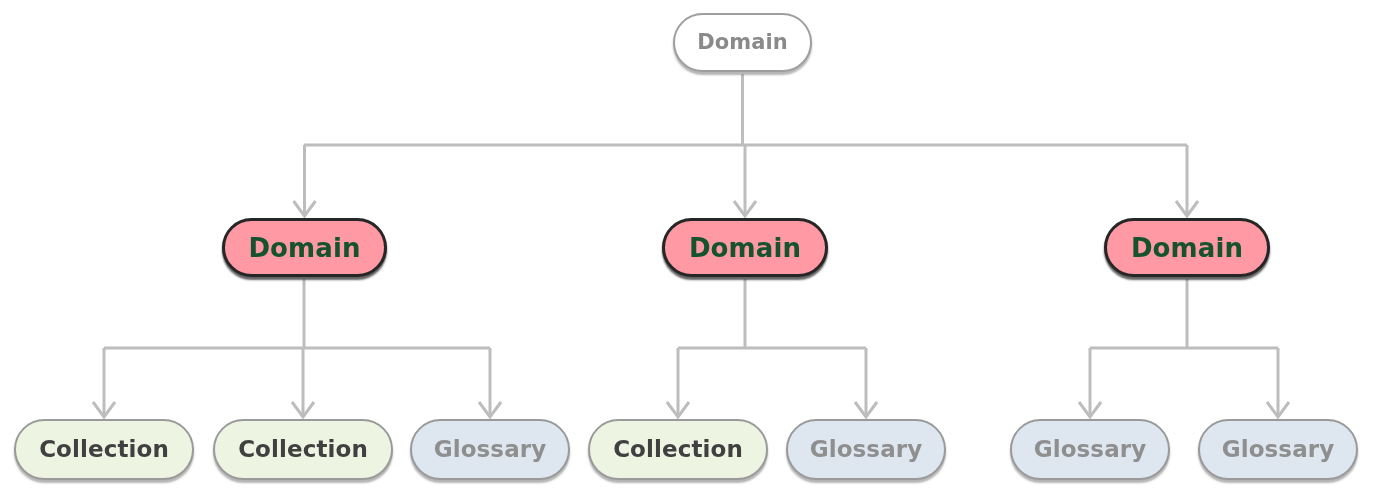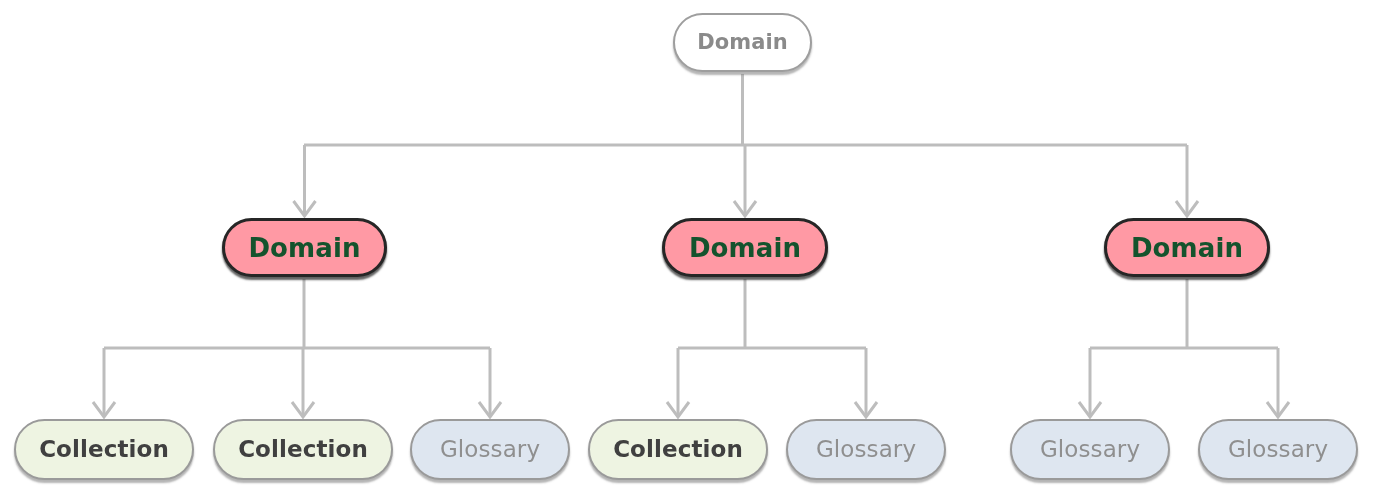--- a/index.html
+++ b/index.html
@@ -75,21 +75,21 @@
   }
   
   .node.glossary {
     background: #dee6f0;
     border: 2.5px solid #9a9a9a;
     box-shadow: 0 3px 2px rgba(130,130,130,0.6);
   }
   .node.glossary .node-label {
     color: #8f8f8f;
     font-size: 23px;
-    font-weight: normal;
+    font-weight: bold;
   }
 </style>
 </head>
 <body>
 
 <div id="diagram-root">
 
   <svg id="edge-layer" viewBox="0 0 1376 502" width="1376" height="502" aria-hidden="true">
       <line x1="742.5" y1="74" x2="742.5" y2="145" stroke="#bdbdbd" stroke-width="3" stroke-linecap="butt"></line>
       <line x1="304" y1="145" x2="1187" y2="145" stroke="#bdbdbd" stroke-width="3" stroke-linecap="butt"></line>

